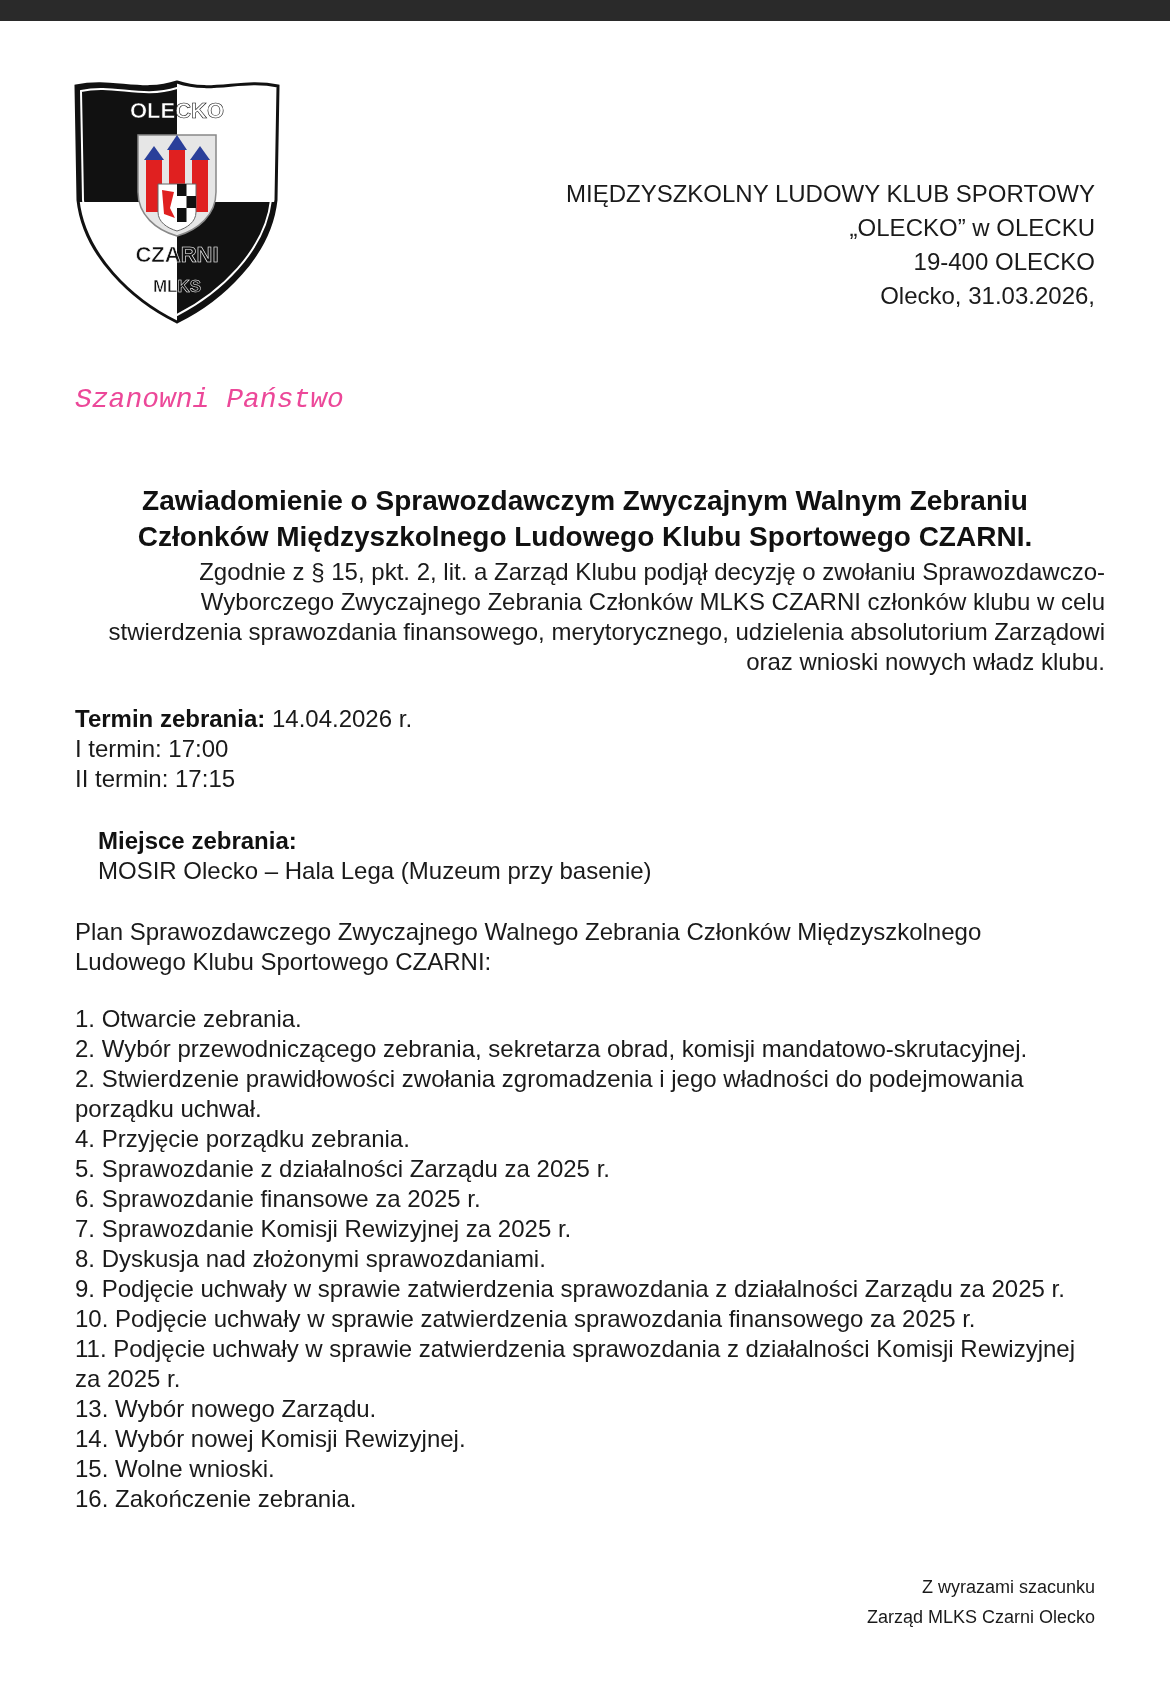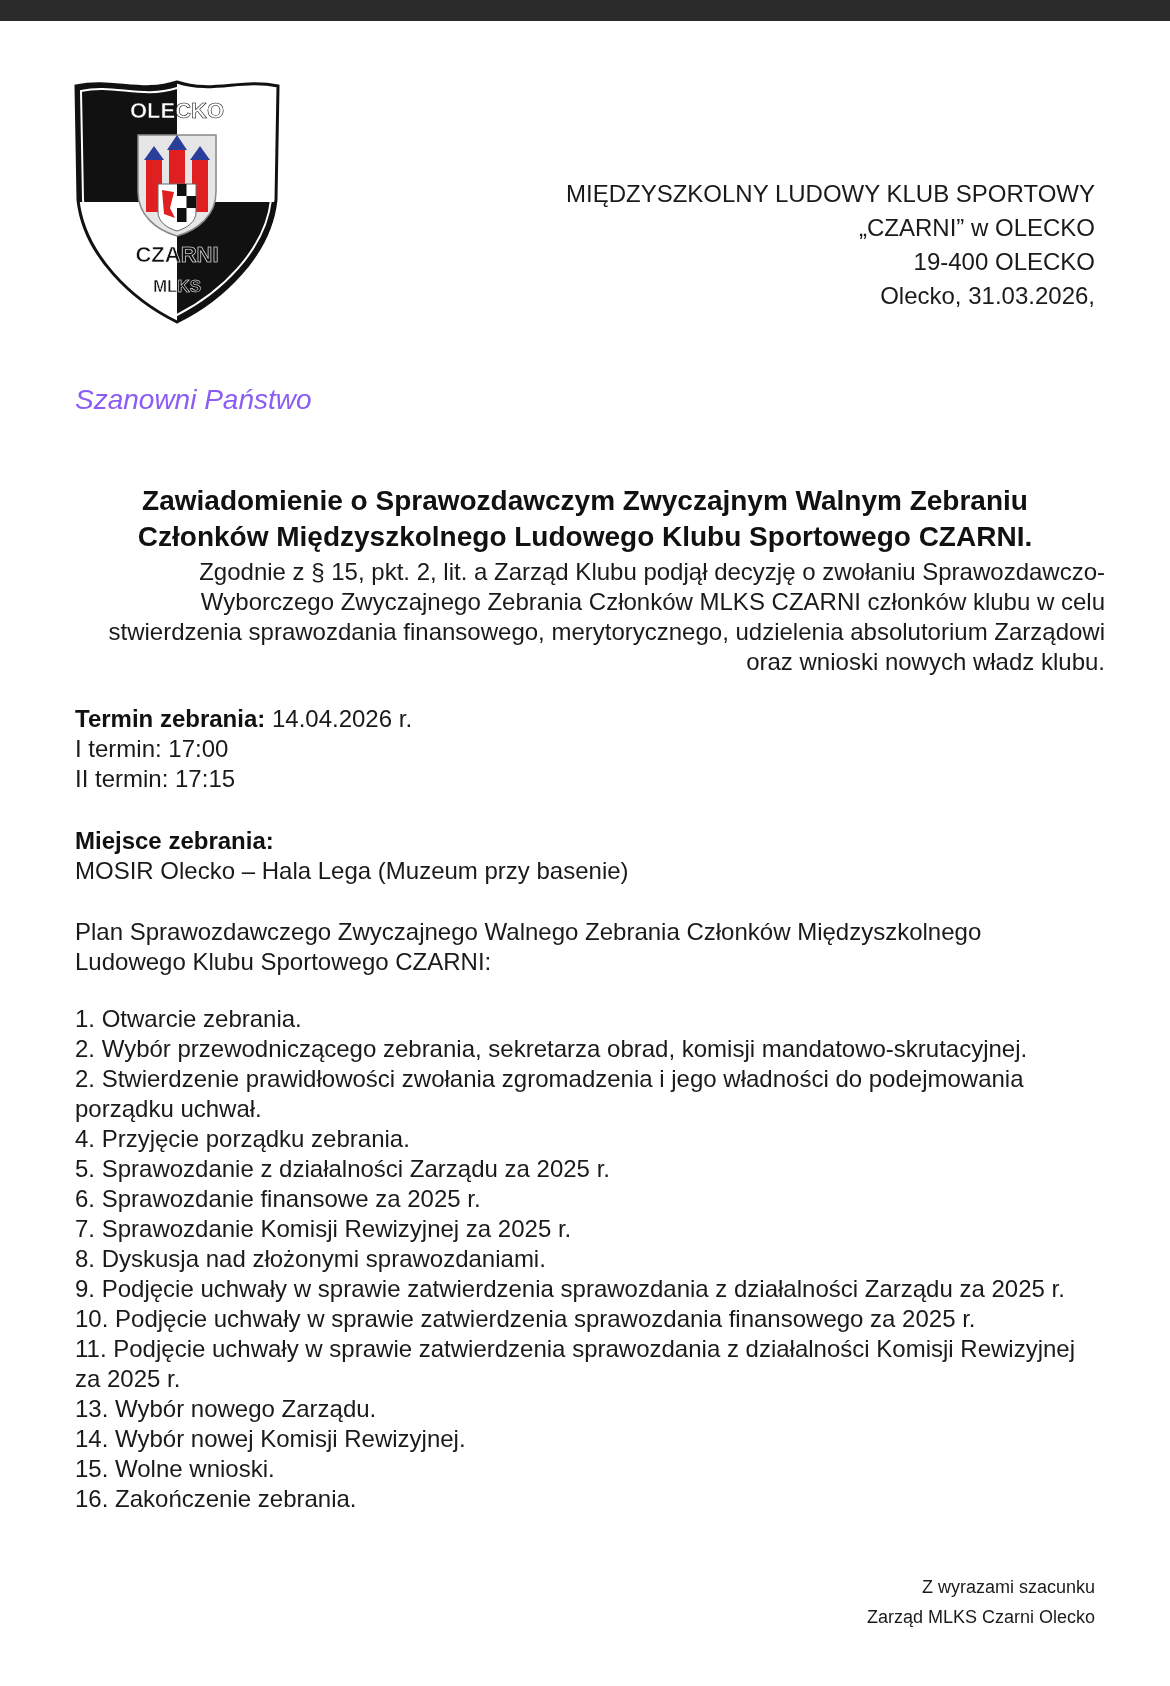--- a/index.html
+++ b/index.html
@@ -9,21 +9,21 @@
     font-family: "Liberation Sans", sans-serif;
   }
   .topbar { position: absolute; left: 0; top: 0; width: 1170px; height: 21px; background: #2a2a2a; }
   .logo { position: absolute; left: 72px; top: 80px; width: 210px; height: 244px; }
   .address {
     position: absolute; right: 75px; top: 177px; text-align: right;
     font-size: 24px; line-height: 34px; color: #1a1a1a;
   }
   .greeting {
     position: absolute; left: 75px; top: 383px; font-size: 28px; line-height: 34px;
-    font-style: italic; color: #8b5cf6;
+    font-style: italic; color: #ec4899; font-family: Liberation Mono, monospace;
   }
   .heading {
     position: absolute; left: 75px; width: 1020px; top: 448px; text-align: center;
     font-size: 28px; line-height: 36px; font-weight: bold; color: #111; margin-top: 35px;
   }
   .block { position: absolute; left: 75px; width: 1030px; font-size: 24px; line-height: 30px; color: #1a1a1a; }
   .block b { font-weight: bold; color: #111; }
   .line { display: block; white-space: nowrap; }
   .closing {
     position: absolute; right: 75px; top: 1572px; text-align: right;
@@ -65,21 +65,21 @@
       <path d="M90,110 L102,112 L98,128 L103,138 L92,134 Z" fill="#e02020"></path>
     </g>
     <text x="105" y="38" text-anchor="middle" font-family="Liberation Sans, sans-serif" font-weight="bold" font-size="22" fill="#ffffff" stroke="#111" stroke-width="0.6">OLECKO</text>
     <text x="105" y="182" text-anchor="middle" font-family="Liberation Sans, sans-serif" font-weight="bold" font-size="22" fill="#111" stroke="#fff" stroke-width="0.6">CZARNI</text>
     <text x="105" y="212" text-anchor="middle" font-family="Liberation Sans, sans-serif" font-weight="bold" font-size="17" fill="#111" stroke="#fff" stroke-width="0.5">MLKS</text>
   </svg>
 </div>
 
 <div class="address">
   <span class="line">MIĘDZYSZKOLNY LUDOWY KLUB SPORTOWY</span>
-  <span class="line">„CZARNI” w OLECKO</span>
+  <span class="line">„OLECKO” w OLECKU</span>
   <span class="line">19-400 OLECKO</span>
   <span class="line">Olecko, 31.03.2026,</span>
 </div>
 
 <div class="greeting">Szanowni Państwo</div>
 
 <div class="heading">
   <span class="line">Zawiadomienie o Sprawozdawczym Zwyczajnym Walnym Zebraniu</span>
   <span class="line">Członków Międzyszkolnego Ludowego Klubu Sportowego CZARNI.</span>
 </div>
@@ -90,21 +90,21 @@
   <span class="line">stwierdzenia sprawozdania finansowego, merytorycznego, udzielenia absolutorium Zarządowi</span>
   <span class="line">oraz wnioski nowych władz klubu.</span>
 </div>
 
 <div class="block" style="top:704px;">
   <span class="line"><b>Termin zebrania:</b><span> 14.04.2026 r.</span></span>
   <span class="line">I termin: 17:00</span>
   <span class="line">II termin: 17:15</span>
 </div>
 
-<div class="block" style="top:826px;">
+<div class="block" style="top:826px;margin-left:23px;">
   <span class="line"><b>Miejsce zebrania:</b></span>
   <span class="line">MOSIR Olecko – Hala Lega (Muzeum przy basenie)</span>
 </div>
 
 <div class="block" style="top:917px;">
   <span class="line">Plan Sprawozdawczego Zwyczajnego Walnego Zebrania Członków Międzyszkolnego</span>
   <span class="line">Ludowego Klubu Sportowego CZARNI:</span>
 </div>
 
 <div class="block" style="top:1004px;">

